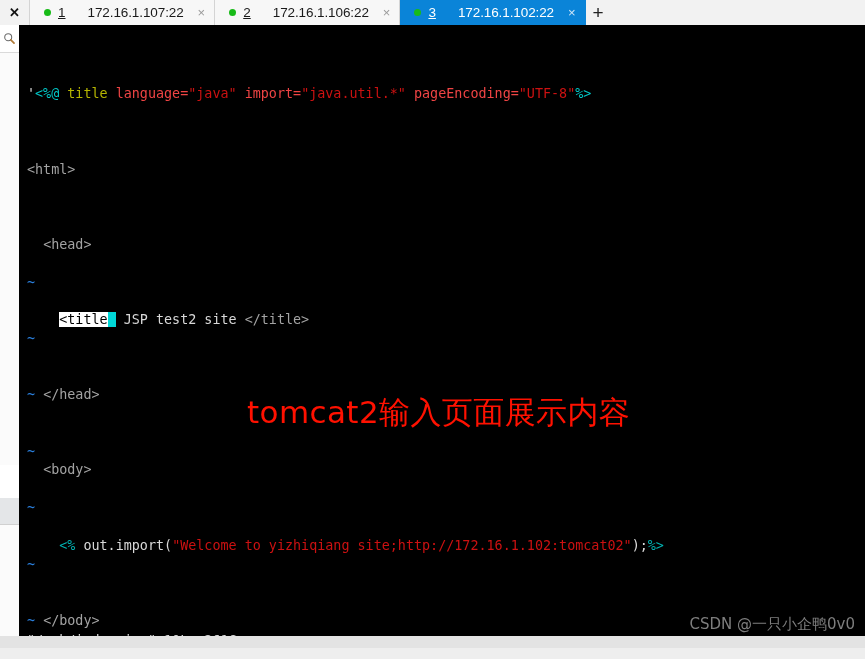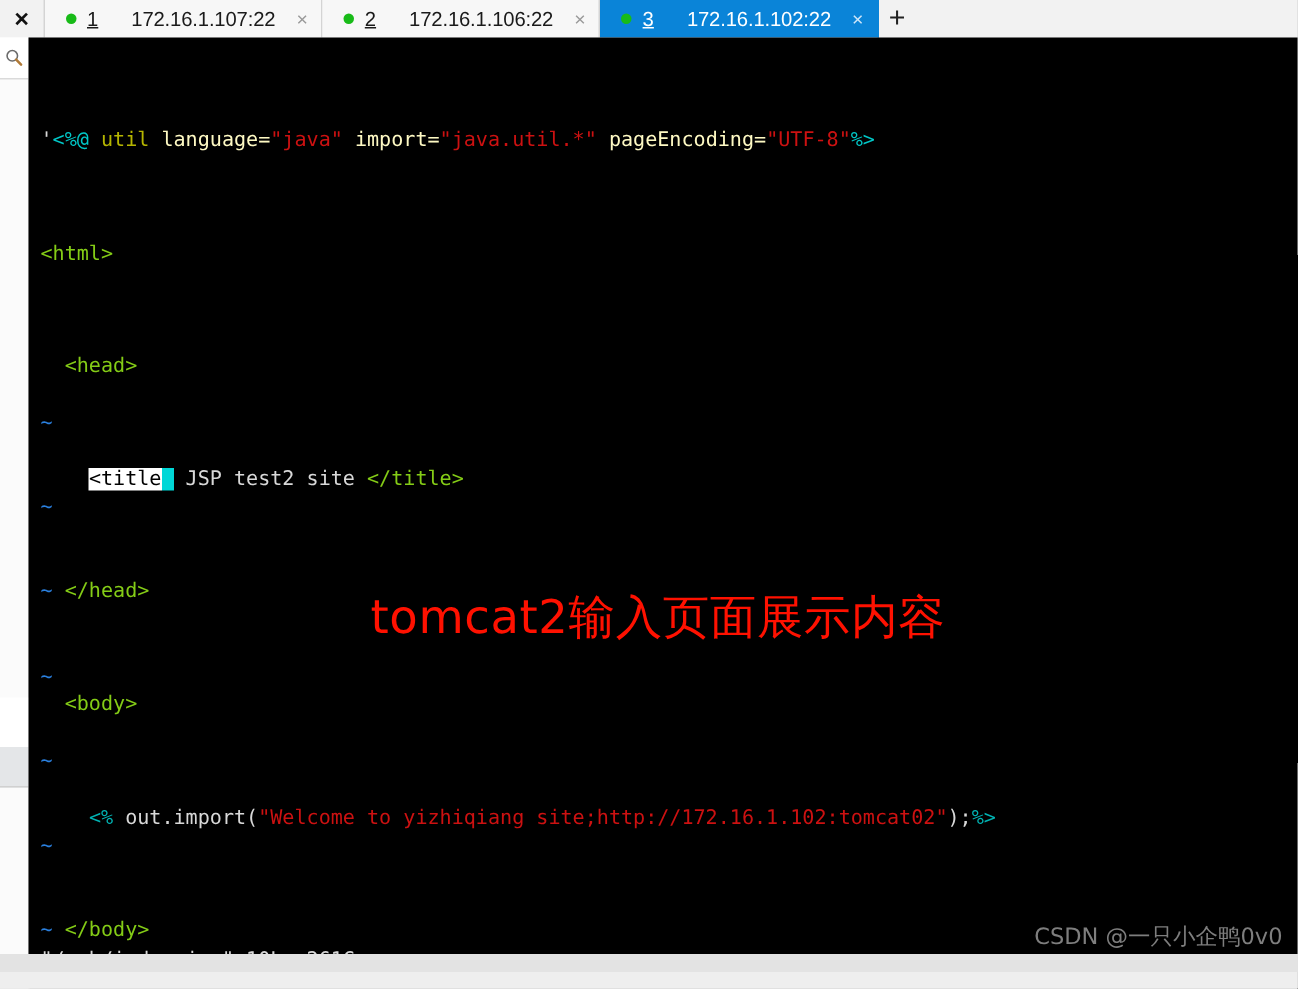--- a/index.html
+++ b/index.html
@@ -149,23 +149,23 @@
     position: absolute;
     left: 8px;
     top: 4px;
     white-space: pre;
   }
   .code .ln { display: block; height: 18.8px; }
 
   .c-white  { color: #d8d8d8; }
   .c-cyan   { color: #00c8c8; }
   .c-teal   { color: #00b3b3; }
-  .c-yellow { color: #84cc16; text-align: center; }
+  .c-yellow { color: #a3a3a3; text-align: center; }
   .c-olive  { color: #b5b500; }
-  .c-green  { color: #fef9c3; }
+  .c-green  { color: #ef4444; }
   .c-red    { color: #cc1111; }
 
   .hl-green {
     background: #ffffff;
     color: #000000;
   }
   .hl-cursor {
     background: #00d7d7;
     color: #00d7d7;
   }
@@ -265,21 +265,21 @@
       </svg>
     </div>
     <div class="rail-blank"></div>
     <div class="rail-sel"></div>
   </div>
 
   <div class="term">
 
     <div class="code">
 
-      <span class="ln"><span class="c-white">'</span><span class="c-cyan">&lt;%@</span><span class="c-olive"> util </span><span class="c-green">language=</span><span class="c-red">"java"</span><span class="c-green"> import=</span><span class="c-red">"java.util.*"</span><span class="c-green"> pageEncoding=</span><span class="c-red">"UTF-8"</span><span class="c-cyan">%&gt;</span></span>
+      <span class="ln"><span class="c-white">'</span><span class="c-cyan">&lt;%@</span><span class="c-olive"> title </span><span class="c-green">language=</span><span class="c-red">"java"</span><span class="c-green"> import=</span><span class="c-red">"java.util.*"</span><span class="c-green"> pageEncoding=</span><span class="c-red">"UTF-8"</span><span class="c-cyan">%&gt;</span></span>
 
       <span class="ln"><span class="c-yellow">&lt;html&gt;</span></span>
 
       <span class="ln">  <span class="c-yellow">&lt;head&gt;</span></span>
 
       <span class="ln"><span>    </span><span class="hl-green">&lt;title</span><span class="hl-cursor">&gt;</span><span class="c-white"> JSP test2 site </span><span class="c-yellow">&lt;/title&gt;</span></span>
 
       <span class="ln">  <span class="c-yellow">&lt;/head&gt;</span></span>
 
       <span class="ln">  <span class="c-yellow">&lt;body&gt;</span></span>

